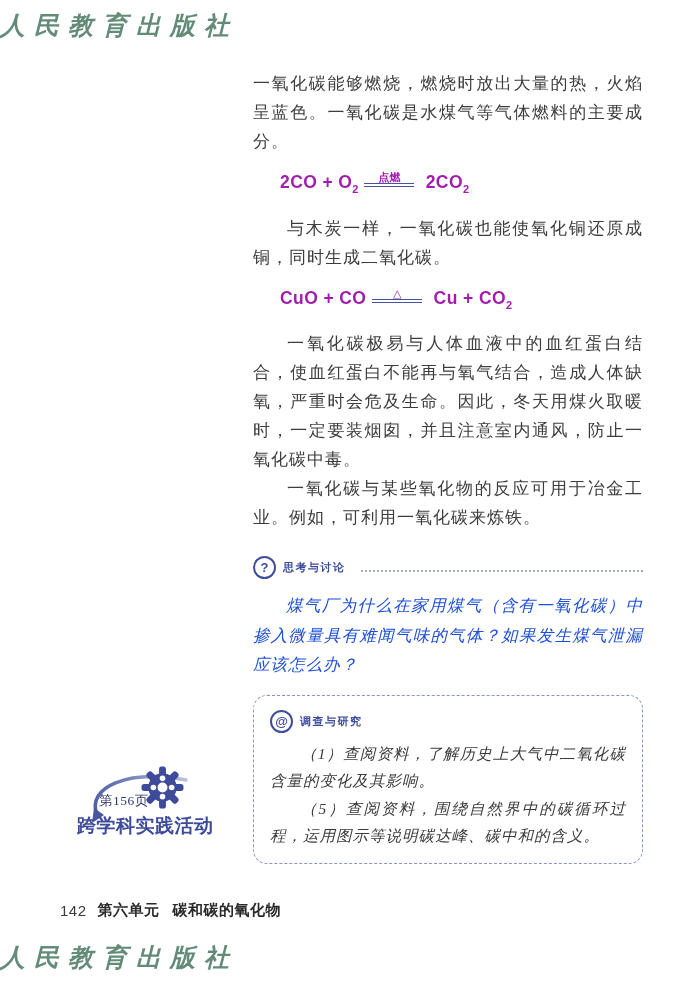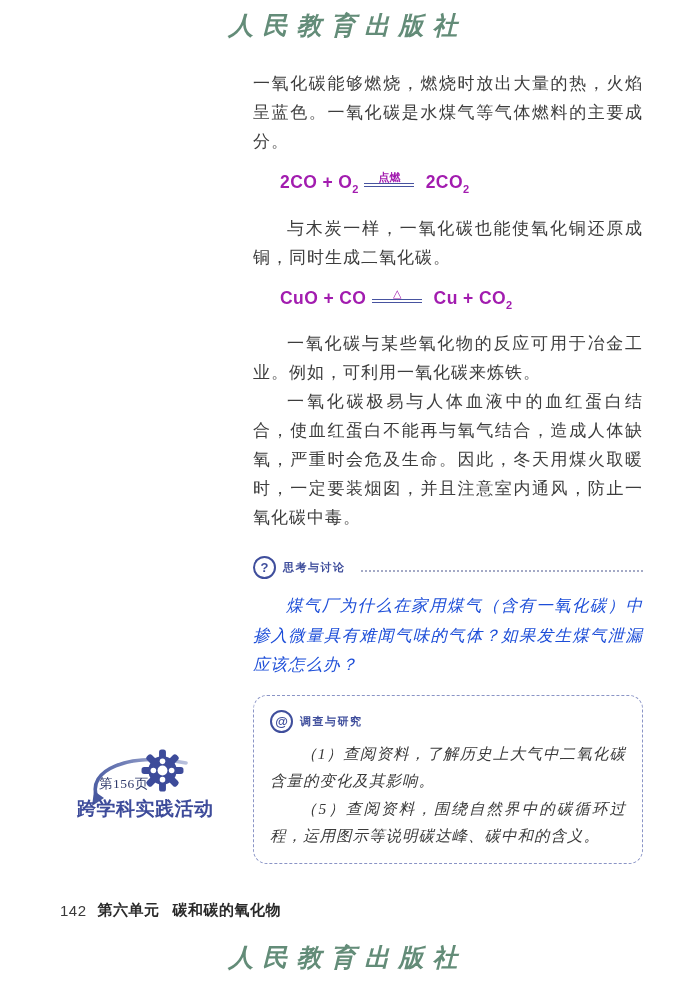--- a/index.html
+++ b/index.html
@@ -9,21 +9,20 @@
     width: 695px; height: 983px;
     margin: 0 auto;
     background: #ffffff;
     font-family: "Liberation Sans", "DejaVu Sans", sans-serif;
     overflow: hidden;
   }
 
   
   .logo {
     position: absolute; left: 0; width: 100%;
-    text-align: center;
     color: #53806a;
     font-family: "DejaVu Serif", "Liberation Serif", serif;
     font-style: italic; font-weight: bold;
     font-size: 25px; letter-spacing: 9px;
     opacity: 0.9;
   }
   .logo-top { top: 9px; }
   .logo-bottom { top: 941px; }
 
   
@@ -97,21 +96,21 @@
     border-radius: 14px;
     padding: 11px 16px 13px 16px;
   }
   .box-head { display: flex; align-items: center; gap: 7px; margin-bottom: 4px; }
   .box-item {
     margin: 0; font-size: 15.5px; line-height: 27.5px;
     text-indent: 2em; color: #3a3a3a; text-align: justify;
   }
 
   
-  .margin-note { position: absolute; left: 70px; top: 746px; width: 152px; height: 72px; text-align: right; }
+  .margin-note { position: absolute; left: 70px; top: 763px; width: 152px; height: 72px; text-align: right; }
   .margin-arc { position: absolute; left: 0; top: 0; width: 152px; height: 72px; }
   .gear { position: absolute; left: 71px; top: 3px; width: 43px; height: 43px; }
   .page-ref {
     position: absolute; left: 29px; top: 29px;
     font-family: "Liberation Serif", "DejaVu Serif", serif;
     color: #2f3a6b; font-size: 13.5px; letter-spacing: 0.5px; white-space: nowrap;
   }
   .note-label {
     position: absolute; left: 7px; top: 50px;
     color: #3d4b9a; font-weight: bold; font-size: 19px;
@@ -142,23 +141,23 @@
     <div class="equation">
       <span>2CO + O</span><sub>2</sub><span class="eq-arrow"><span class="eq-cond">点燃</span><span class="eq-lines"></span></span><span> 2CO</span><sub>2</sub>
     </div>
 
     <p class="para indent">与木炭一样，一氧化碳也能使氧化铜还原成铜，同时生成二氧化碳。</p>
 
     <div class="equation">
       <span>CuO + CO</span><span class="eq-arrow"><span class="eq-cond">△</span><span class="eq-lines"></span></span><span> Cu + CO</span><sub>2</sub>
     </div>
 
+    <p class="para indent">一氧化碳极易与人体血液中的血红蛋白结合，使血红蛋白不能再与氧气结合，造成人体缺氧，严重时会危及生命。因此，冬天用煤火取暖时，一定要装烟囱，并且注意室内通风，防止一氧化碳中毒。</p>
+
     <p class="para indent">一氧化碳与某些氧化物的反应可用于冶金工业。例如，可利用一氧化碳来炼铁。</p>
-
-    <p class="para indent">一氧化碳极易与人体血液中的血红蛋白结合，使血红蛋白不能再与氧气结合，造成人体缺氧，严重时会危及生命。因此，冬天用煤火取暖时，一定要装烟囱，并且注意室内通风，防止一氧化碳中毒。</p>
 
 
     <div class="section-head">
       <span class="round-icon">
           <span>?</span>
         </span>
       <span class="section-title">思考与讨论</span>
       <span class="leader"></span>
     </div>
     <p class="question kaiti">煤气厂为什么在家用煤气（含有一氧化碳）中掺入微量具有难闻气味的气体？如果发生煤气泄漏应该怎么办？</p>

